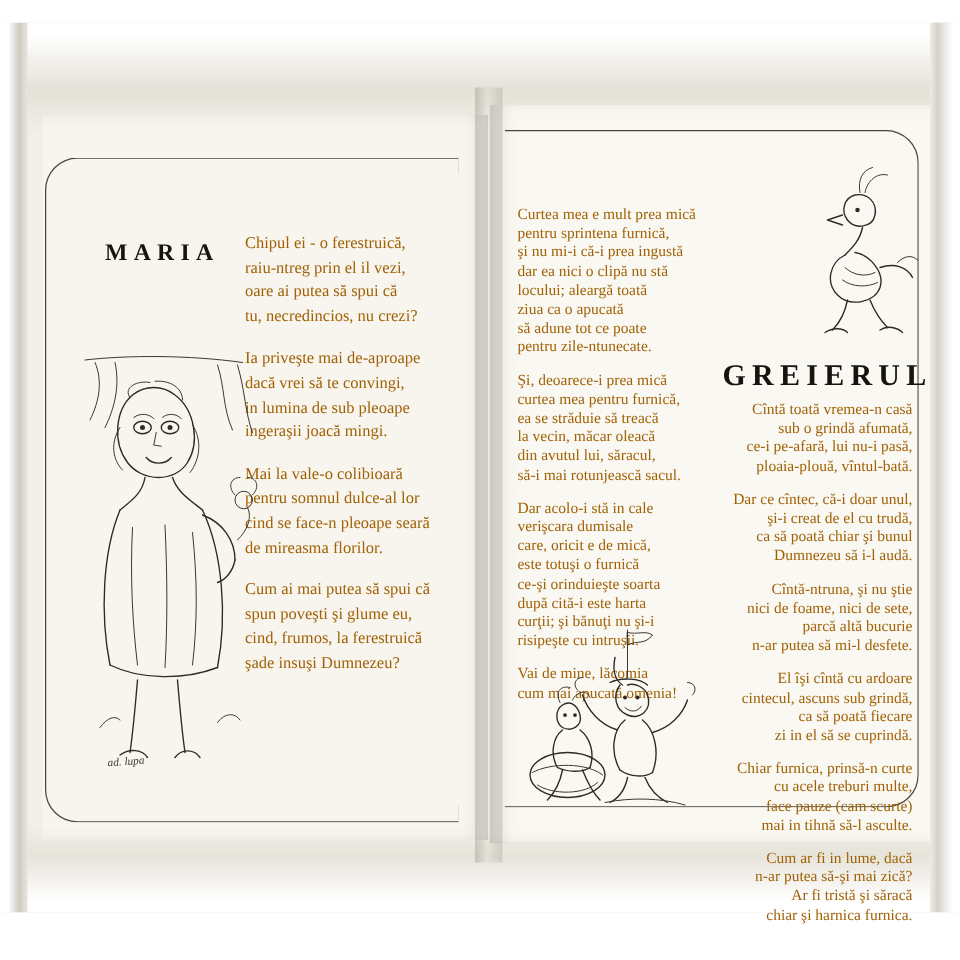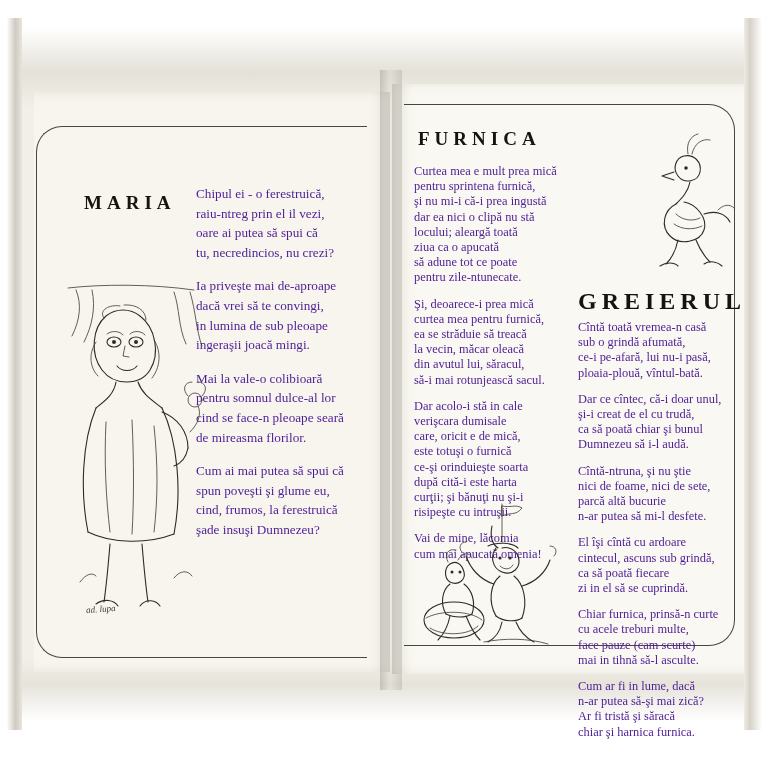--- a/index.html
+++ b/index.html
@@ -111,21 +111,21 @@
 
   
   .poem-title {
     font-family: "Liberation Serif", serif;
     font-weight: bold;
     letter-spacing: 5px;
     color: #15140f;
   }
   .stanza {
     font-family: "Liberation Serif", serif;
-    color: #4c1d95;
+    color: #a16207;
     white-space: pre-line;
   }
 
   
   #maria-title {
     position: absolute;
     left: 84px;
     top: 192px;
     font-size: 19px;
   }
@@ -164,21 +164,21 @@
     font-size: 24px;
   }
   #greierul-body {
     position: absolute;
     left: 578px;
     top: 320px;
     width: 152px;
     font-size: 12.4px;
     line-height: 15.2px;
   }
-  #greierul-body .stanza { margin-bottom: 11px; }
+  #greierul-body .stanza { margin-bottom: 11px; text-align: right; }
 
   
   .art { position: absolute; }
   .art svg { display: block; }
   .ink { fill: none; stroke: #2d2b26; stroke-width: 1.1; stroke-linecap: round; stroke-linejoin: round; }
   .ink-thin { fill: none; stroke: #3a382f; stroke-width: 0.8; stroke-linecap: round; }
   .signature {
     position: absolute;
     left: 86px;
     top: 604px;
@@ -276,21 +276,20 @@
       <path class="ink" d="M34 322 C42 316, 52 318, 56 324"></path>
       <path class="ink" d="M78 324 C84 316, 94 318, 98 324"></path>
 
       <path class="ink-thin" d="M18 300 C24 292, 30 290, 34 294"></path>
       <path class="ink-thin" d="M112 296 C118 288, 126 288, 130 294"></path>
     </svg>
   </div>
 
   <div class="signature">ad. lupa</div>
 
-  <div id="furnica-title" class="poem-title">FURNICA</div>
 
   <div id="furnica-body">
     <div class="stanza">Curtea mea e mult prea mică
 pentru sprintena furnică,
 şi nu mi-i că-i prea ingustă
 dar ea nici o clipă nu stă
 locului; aleargă toată
 ziua ca o apucată
 să adune tot ce poate
 pentru zile-ntunecate.</div>

